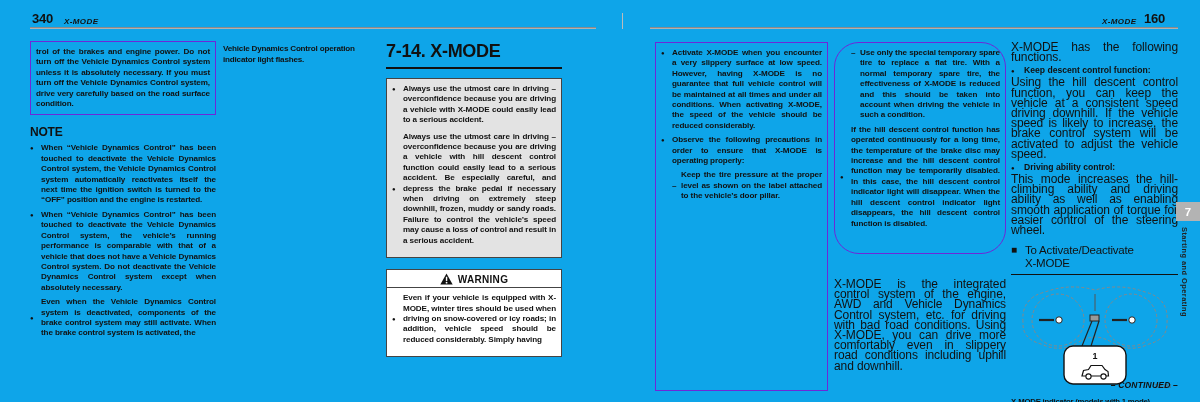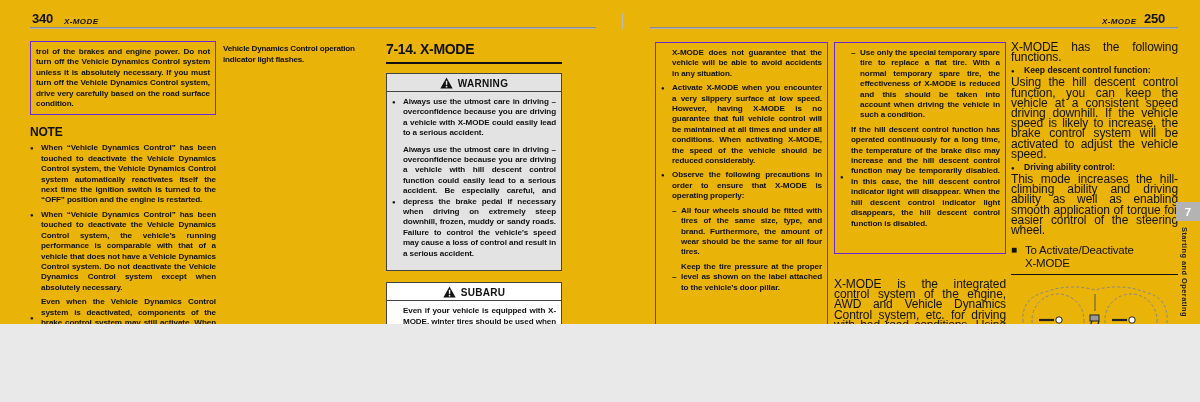--- a/index.html
+++ b/index.html
@@ -1,18 +1,18 @@
 <!DOCTYPE html>
 <html><head>
 <meta charset="utf-8">
 <style>
   * { margin:0; padding:0; box-sizing:border-box; }
   body { background:#e9e9e9; font-family:"Liberation Sans", sans-serif; color:#111; }
   #spread {
-    position:relative; width:1200px; height:324px; background:#eab308; overflow:hidden;
+    position:relative; width:1200px; height:402px; background:#0ea5e9; overflow:hidden;
   }
   
   .hdr-num { position:absolute; font-size:13px; font-weight:bold; letter-spacing:-0.2px; }
   .hdr-sec { position:absolute; font-size:8px; font-weight:bold; font-style:italic; letter-spacing:0.4px; }
   .hdr-rule { position:absolute; height:2px; background:linear-gradient(to bottom,#777,#c4c4c4); }
   .fold-mark { position:absolute; width:1px; background:#bbb; }
   
   .col { position:absolute; }
   .body-bold { font-size:8.1px; line-height:10.4px; font-weight:bold; text-align:justify; letter-spacing:-0.1px; }
   .body-reg  { font-size:12px; line-height:10.2px; text-align:justify; letter-spacing:-0.1px; }
@@ -23,21 +23,21 @@
   .marker { flex:none; width:11px; }
   .bullet > .marker::before { content:"\25CF"; font-size:6px; }
   .dash { margin-left:11px; }
   .dash > .marker { width:9px; }
   .dash > .marker::before { content:"\2013"; font-weight:bold; }
   .row > .txt { flex:1; }
   .nomark > .marker::before { content:""; }
   
   .note-title { font-size:12px; font-weight:bold; margin:10px 0 4px 0; letter-spacing:-0.2px; }
   
-  .sec-title { font-size:14px; font-weight:bold; letter-spacing:-0.3px; border-bottom:2.5px solid #111; padding-bottom:5px; }
+  .sec-title { font-size:18px; font-weight:bold; letter-spacing:-0.3px; border-bottom:2.5px solid #111; padding-bottom:5px; }
   
   .alert { border:1px solid #444; margin-top:9px; }
   .alert.gray { background:#e3e3e3; }
   .alert.white { background:#fff; }
   .alert-head { display:flex; align-items:center; justify-content:center; gap:5px; border-bottom:1px solid #444; padding:3px 0 2px 0; }
   .alert-head .t { font-size:10px; font-weight:bold; letter-spacing:0.3px; }
   .alert-body { padding:5px; }
   .alert-body .row { margin-bottom:6px; }
   .tri { width:13px; height:12px; display:block; }
   
@@ -51,35 +51,35 @@
   .fig { margin-top:3px; }
   .fig-caption { font-size:7.8px; font-weight:bold; letter-spacing:-0.25px; white-space:nowrap; margin-top:3px; }
   .legend { display:flex; font-size:8.2px; margin-top:4px; }
   .legend .num { flex:none; width:16px; padding-left:2px; }
   .continued { position:absolute; left:1010px; top:380px; width:168px; text-align:right; font-size:8.5px; font-weight:bold; font-style:italic; letter-spacing:0.2px; }
   
   .tab-square { position:absolute; left:1176px; top:202px; width:24px; height:19px; background:#b3b3b3; color:#fff; font-size:11.5px; font-weight:bold; display:flex; align-items:center; justify-content:center; }
   .tab-label { position:absolute; left:1180px; top:227px; writing-mode:vertical-rl; font-size:7.5px; font-weight:bold; letter-spacing:0.4px; color:#222; height:112px; }
   .col2-caption { font-size:8.1px; line-height:10.5px; font-weight:bold; letter-spacing:-0.2px; }
   .mh { min-height:349px; }
-  .mh2 { min-height:212px; }
+  .mh2 { min-height:212px;border-radius:25px; }
 </style>
 </head>
 <body>
 
 <div id="spread">
 
   <div class="hdr-num" style="left:32px; top:11px;">340</div>
   <div class="hdr-sec" style="left:64px; top:17px;">X-MODE</div>
   <div class="hdr-rule" style="left:30px; top:27px; width:566px;"></div>
   <div class="fold-mark" style="left:622px; top:13px; height:16px;"></div>
 
   <div class="hdr-rule" style="left:650px; top:27px; width:528px;"></div>
   <div class="hdr-sec" style="left:1102px; top:17px;">X-MODE</div>
-  <div class="hdr-num" style="left:1144px; top:11px;">250</div>
+  <div class="hdr-num" style="left:1144px; top:11px;">160</div>
 
   <div class="col" style="left:30px; top:41px; width:186px;">
     <div class="box body-bold">trol of the brakes and engine power. Do not turn off the Vehicle Dynamics Control system unless it is absolutely necessary. If you must turn off the Vehicle Dynamics Control system, drive very carefully based on the road surface condition.</div>
     <div class="note-title">NOTE</div>
     <div class="body-bold">
       <div class="row bullet">
         <span class="marker"></span>
         <div class="txt">When “Vehicle Dynamics Control” has been touched to deactivate the Vehicle Dynamics Control system, the Vehicle Dynamics Control system automatically reactivates itself the next time the ignition switch is turned to the “OFF” position and the engine is restarted.</div>
       </div>
       <div class="row bullet">
@@ -94,75 +94,59 @@
   </div>
 
   <div class="col" style="left:223px; top:44px; width:158px;">
     <div class="col2-caption">Vehicle Dynamics Control operation indicator light flashes.</div>
   </div>
 
   <div class="col" style="left:386px; top:41px; width:176px;">
     <div class="sec-title">7-14. X-MODE</div>
 
     <div class="alert gray">
-      <div class="alert-head">
-        <svg class="tri" viewBox="0 0 20 18">
-          <path d="M10 0.5 L19.5 17.5 H0.5 Z" fill="#111"></path>
-          <rect x="9" y="5.5" width="2.2" height="6.5" fill="#e3e3e3"></rect>
-          <circle cx="10.1" cy="14.6" r="1.4" fill="#e3e3e3"></circle>
-        </svg>
-        <span class="t">WARNING</span>
-      </div>
       <div class="alert-body body-bold">
         <div class="row bullet">
           <span class="marker"></span>
           <div class="txt">Always use the utmost care in driving – overconfidence because you are driving a vehicle with X-MODE could easily lead to a serious accident.</div>
         </div>
         <div class="row bullet">
           <span class="marker"></span>
           <div class="txt">Always use the utmost care in driving – overconfidence because you are driving a vehicle with hill descent control function could easily lead to a serious accident. Be especially careful, and depress the brake pedal if necessary when driving on extremely steep downhill, frozen, muddy or sandy roads. Failure to control the vehicle’s speed may cause a loss of control and result in a serious accident.</div>
         </div>
       </div>
     </div>
 
     <div class="alert white" style="margin-top:11px;">
       <div class="alert-head">
         <svg class="tri" viewBox="0 0 20 18">
           <path d="M10 0.5 L19.5 17.5 H0.5 Z" fill="#111"></path>
           <rect x="9" y="5.5" width="2.2" height="6.5" fill="#fff"></rect>
           <circle cx="10.1" cy="14.6" r="1.4" fill="#fff"></circle>
         </svg>
-        <span class="t">SUBARU</span>
+        <span class="t">WARNING</span>
       </div>
       <div class="alert-body body-bold">
         <div class="row bullet">
           <span class="marker"></span>
           <div class="txt">Even if your vehicle is equipped with X-MODE, winter tires should be used when driving on snow-covered or icy roads; in addition, vehicle speed should be reduced considerably. Simply having</div>
         </div>
       </div>
     </div>
   </div>
 
   <div class="col" style="left:655px; top:42px; width:173px;">
     <div class="box body-bold mh">
-      <div class="row bullet nomark">
-        <span class="marker"></span>
-        <div class="txt">X-MODE does not guarantee that the vehicle will be able to avoid accidents in any situation.</div>
-      </div>
       <div class="row bullet">
         <span class="marker"></span>
         <div class="txt">Activate X-MODE when you encounter a very slippery surface at low speed. However, having X-MODE is no guarantee that full vehicle control will be maintained at all times and under all conditions. When activating X-MODE, the speed of the vehicle should be reduced considerably.</div>
       </div>
       <div class="row bullet">
         <span class="marker"></span>
         <div class="txt">Observe the following precautions in order to ensure that X-MODE is operating properly:</div>
-      </div>
-      <div class="row dash">
-        <span class="marker"></span>
-        <div class="txt">All four wheels should be fitted with tires of the same size, type, and brand. Furthermore, the amount of wear should be the same for all four tires.</div>
       </div>
       <div class="row dash">
         <span class="marker"></span>
         <div class="txt">Keep the tire pressure at the proper level as shown on the label attached to the vehicle’s door pillar.</div>
       </div>
     </div>
   </div>
 
   <div class="col" style="left:834px; top:42px; width:172px;">
     <div class="box body-bold mh2">

